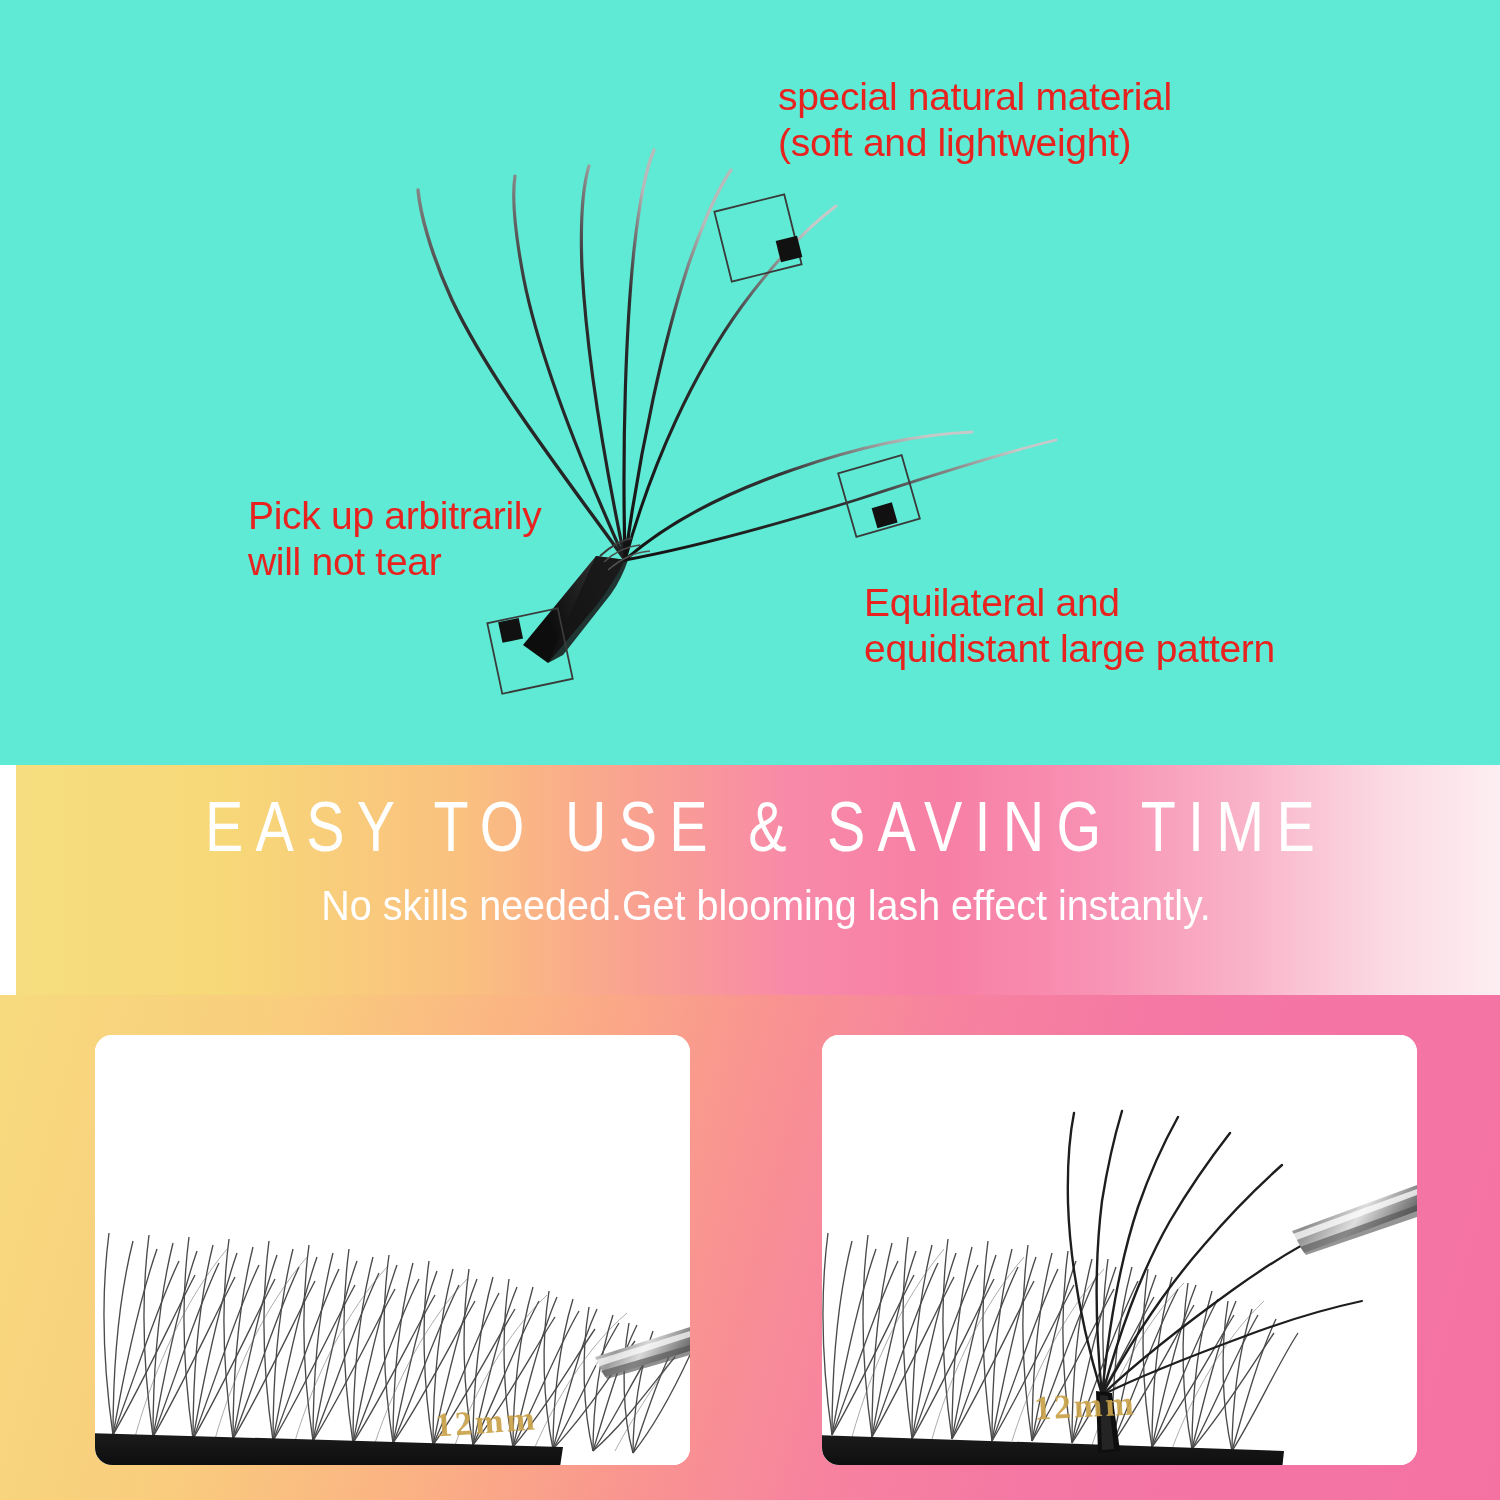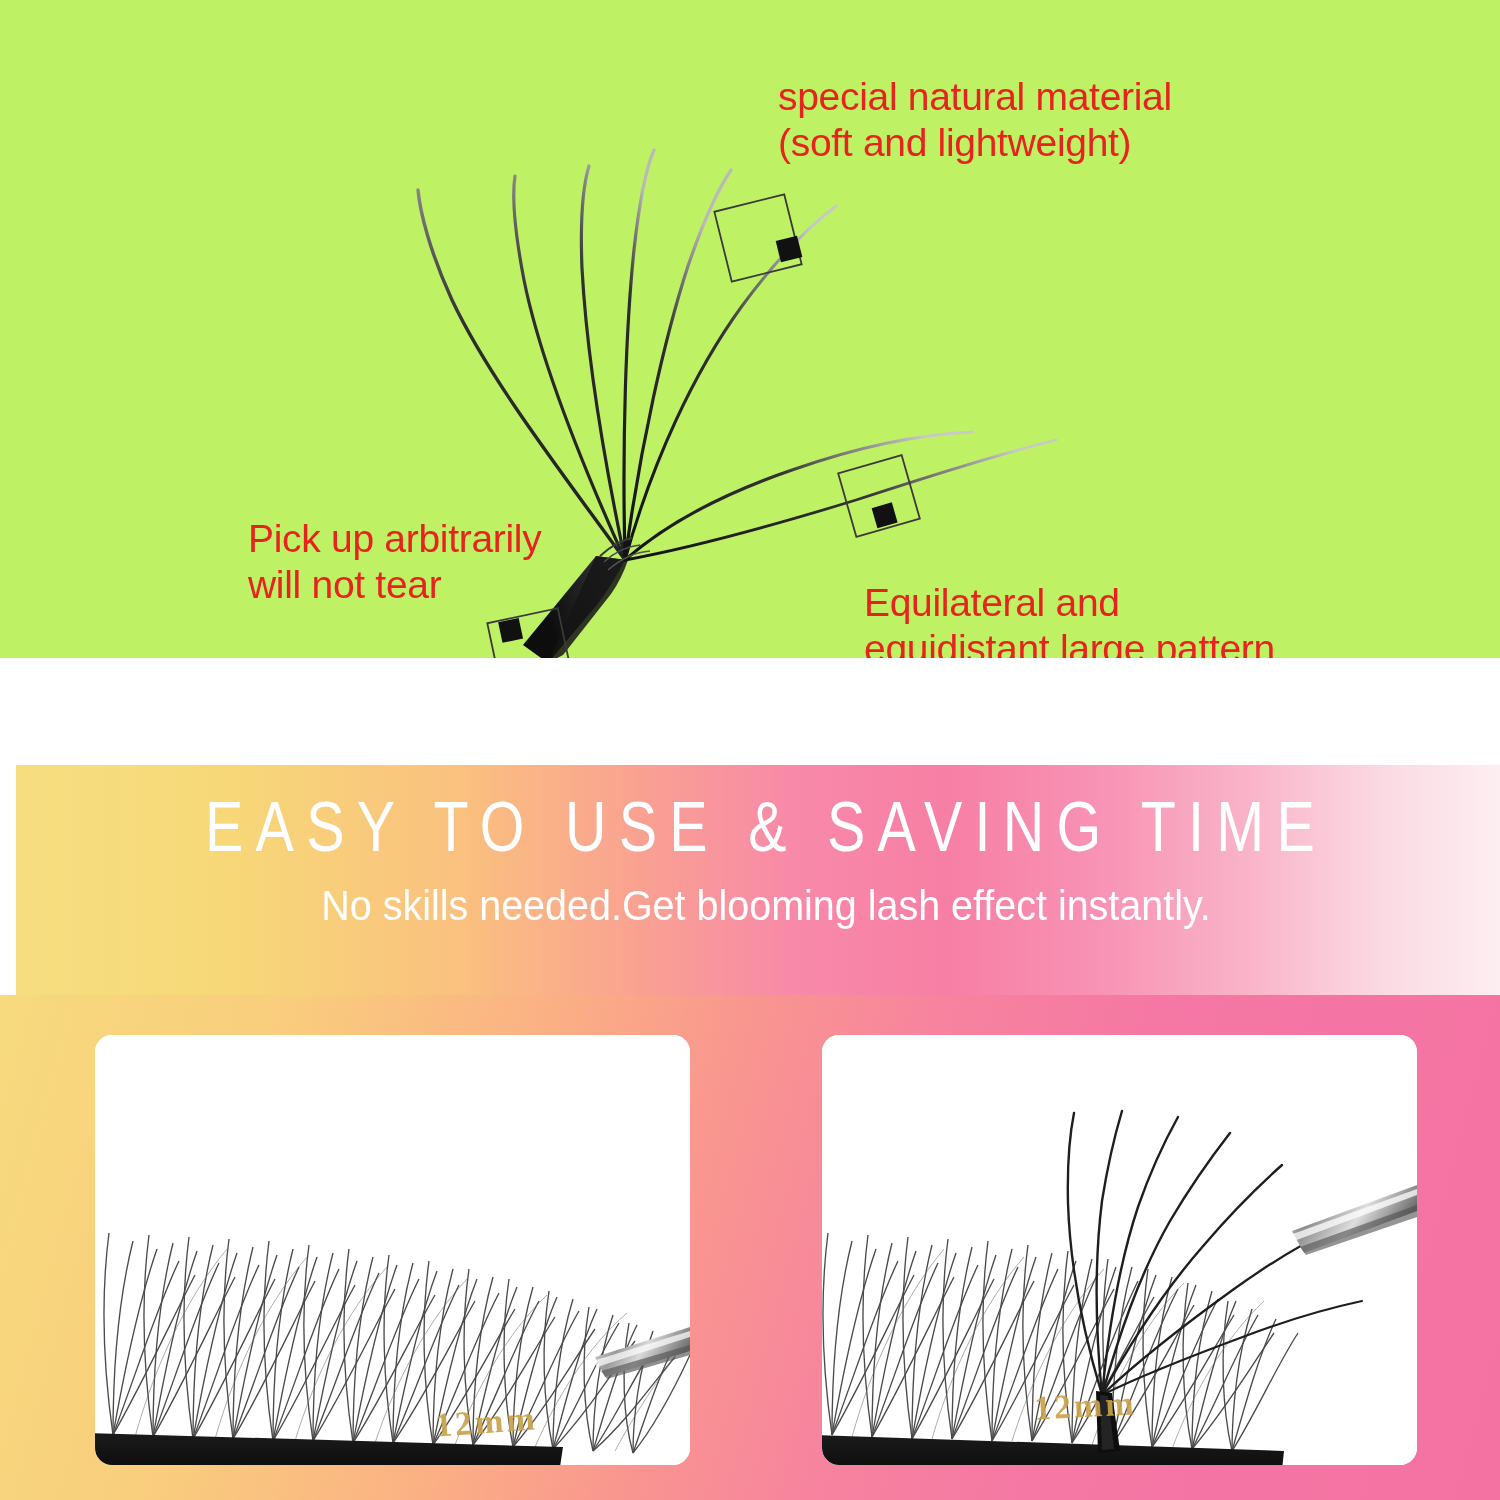--- a/index.html
+++ b/index.html
@@ -6,38 +6,38 @@
   body{
     width:1500px;height:1500px;
     background:#ffffff;
     font-family:"Liberation Sans", sans-serif;
     overflow:hidden;
     position:relative;
   }
 
   
   #top-section{
-    position:absolute;left:0;top:0;width:1500px;height:658px;
-    background:#bef264;overflow:hidden;
+    position:absolute;left:0;top:0;width:1500px;height:765px;
+    background:#5eead4;overflow:hidden;
   }
   #lash-illustration{
     position:absolute;left:0;top:0;width:1500px;height:765px;
   }
   .callout{
     position:absolute;
     color:#e8231f;
     font-family:"Liberation Sans", sans-serif;
     font-size:39px;
     line-height:1.17;
     font-weight:400;
     white-space:pre-line;
     letter-spacing:-0.3px;
   }
   #callout-material{ left:778px; top:74px; }
-  #callout-pickup{   left:248px; top:516px; }
+  #callout-pickup{   left:248px; top:493px; }
   #callout-pattern{  left:864px; top:580px; }
 
   
   #banner{
     position:absolute;left:0;top:765px;width:1500px;height:246px;
     background:linear-gradient(90deg,
       #f6de80 0%,
       #f7d878 14%,
       #fac07f 30%,
       #f9a092 42%,

